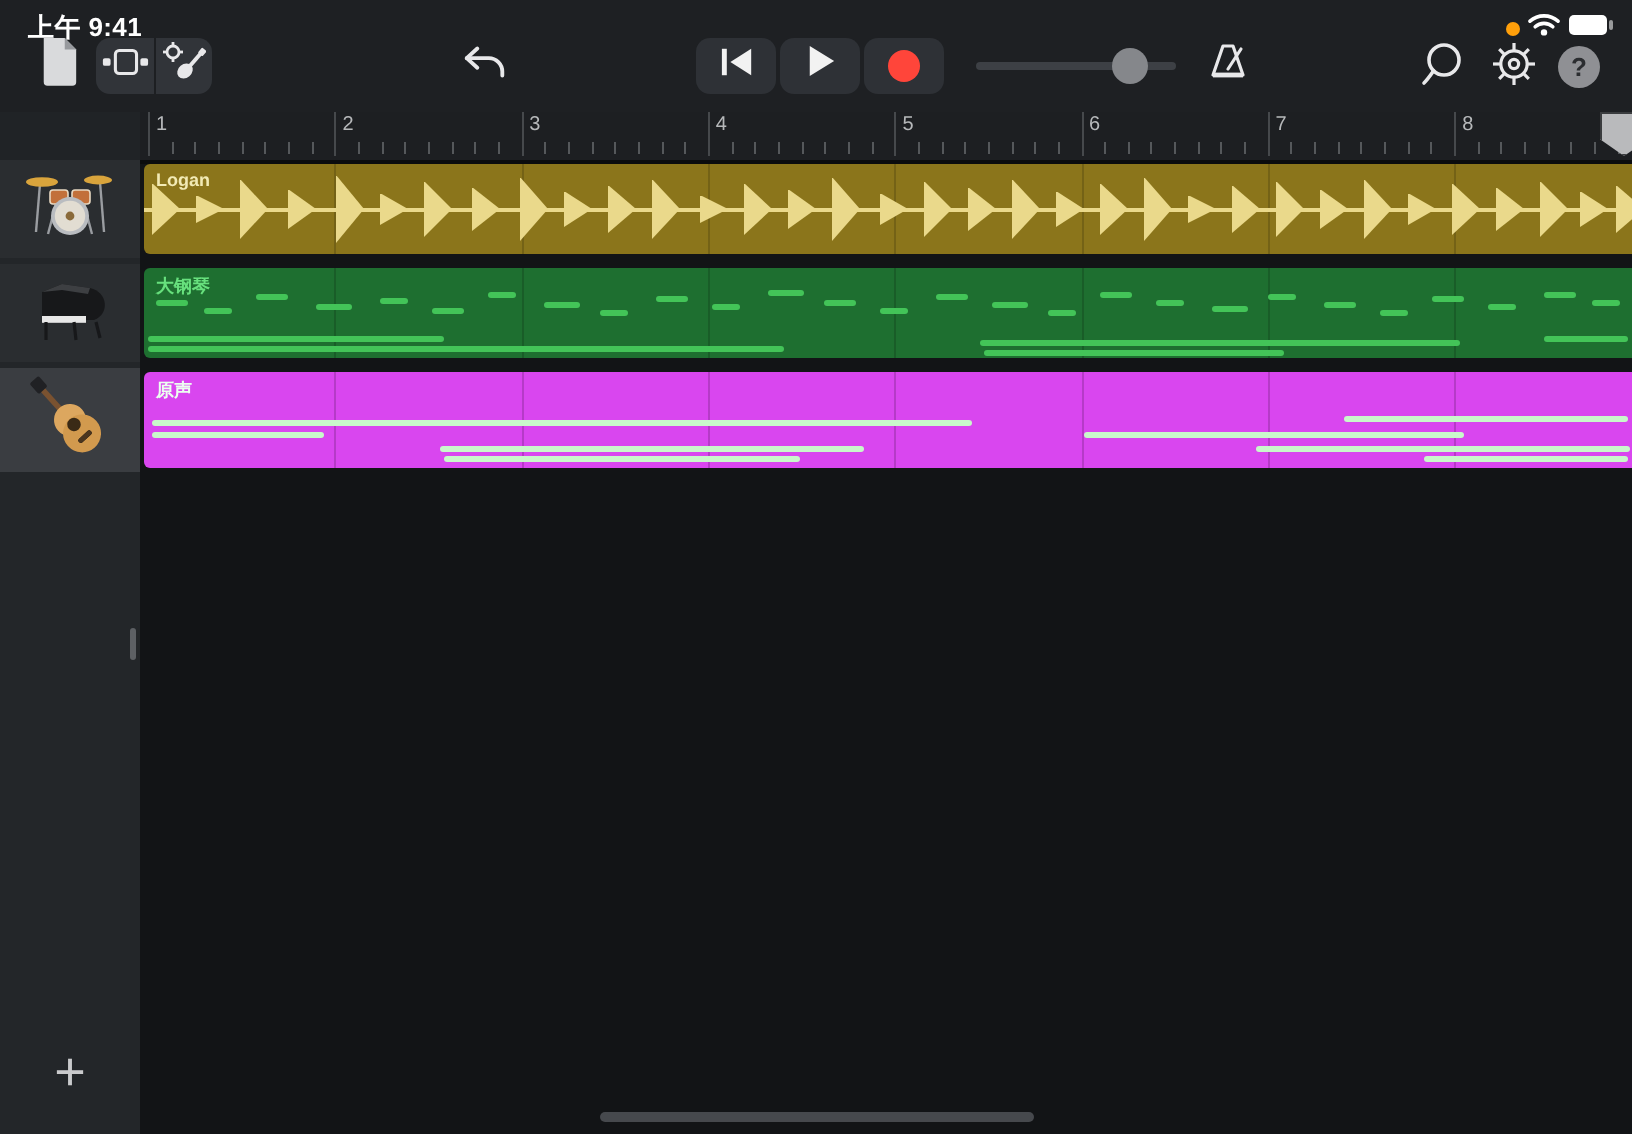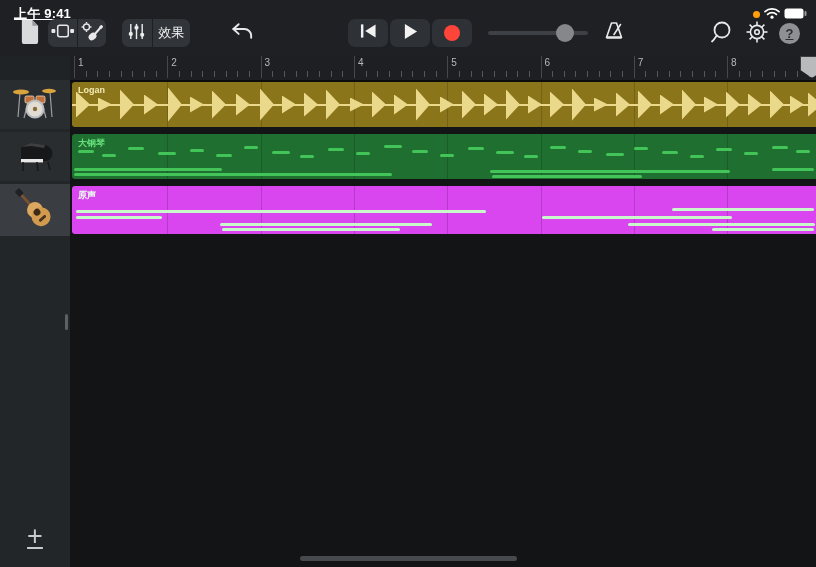--- a/index.html
+++ b/index.html
@@ -1,18 +1,18 @@
 <!DOCTYPE html>
 <html><head>
 <meta charset="utf-8">
 <style>
   html,body{margin:0;padding:0;background:#000;}
   #app{position:relative;width:816px;height:567px;overflow:hidden;background:#0c0d0e;
        font-family:"Liberation Sans",sans-serif;-webkit-font-smoothing:antialiased;}
-  .abs{position:absolute;text-decoration:underline;}
+  .abs{position:absolute;}
   
   #topbar{left:0;top:0;width:816px;height:56px;background:#1e2023;}
   #statustime{left:14px;top:5px;color:#fff;font-size:13px;font-weight:bold;letter-spacing:.2px;}
   #ruler{left:70px;top:56px;width:746px;height:24px;background:#1d1f22;border-bottom:2px solid #0b0c0d;}
   .ruler-num{position:absolute;top:1px;color:#b6b8ba;font-size:10px;}
   .tickminor{position:absolute;top:15px;width:1px;height:6px;background:#55585b;}
   .tickmajor{position:absolute;top:0;width:1px;height:22px;background:#46494c;}
   
   #sidebar{left:0;top:56px;width:70px;height:511px;background:#232629;}
   #sidebar-head{left:0;top:56px;width:70px;height:24px;background:#202326;}
@@ -104,41 +104,20 @@
               <line x1="9.9" y1="6" x2="11.5" y2="6"></line>
             </g>
             <ellipse cx="12.5" cy="15.5" rx="4.2" ry="3.4" fill="#e8e8ea" transform="rotate(-40 12.5 15.5)"></ellipse>
             <line x1="14.5" y1="13.5" x2="21" y2="6" stroke="#e8e8ea" stroke-width="2"></line>
             <rect x="19.6" y="4.2" width="3" height="3.4" rx="0.6" fill="#e8e8ea" transform="rotate(40 21 6)"></rect>
           </svg>
       </span>
     </div>
   </div>
 
-  <div class="btn-group" style="left:122px;width:68px;">
-    <div class="seg" style="width:30px;">
-      <span>
-        <svg width="19" height="19" viewBox="0 0 20 20">
-            <g stroke="#eceded" stroke-width="1.5">
-              <line x1="4" y1="2" x2="4" y2="18"></line>
-              <line x1="10" y1="2" x2="10" y2="18"></line>
-              <line x1="16" y1="2" x2="16" y2="18"></line>
-            </g>
-            <g fill="#eceded">
-              <circle cx="4" cy="12.5" r="2.2"></circle>
-              <circle cx="10" cy="6" r="2.2"></circle>
-              <circle cx="16" cy="13.5" r="2.2"></circle>
-            </g>
-          </svg>
-      </span>
-    </div>
-    <div class="seg" style="width:38px;">
-      <span id="fx-label">效果</span>
-    </div>
-  </div>
 
   <div class="abs tbtn" style="left:228px;top:20px;width:28px;height:26px;">
     <span>
       <svg width="25" height="22" viewBox="0 0 26 22">
           <path d="M9 4 L3.5 9 L9 14" fill="none" stroke="#e8e8ea" stroke-width="2" stroke-linecap="round" stroke-linejoin="round"></path>
           <path d="M3.5 9 H15 a7 7 0 0 1 7 7 v2" fill="none" stroke="#e8e8ea" stroke-width="2" stroke-linecap="round"></path>
         </svg>
     </span>
   </div>
 

